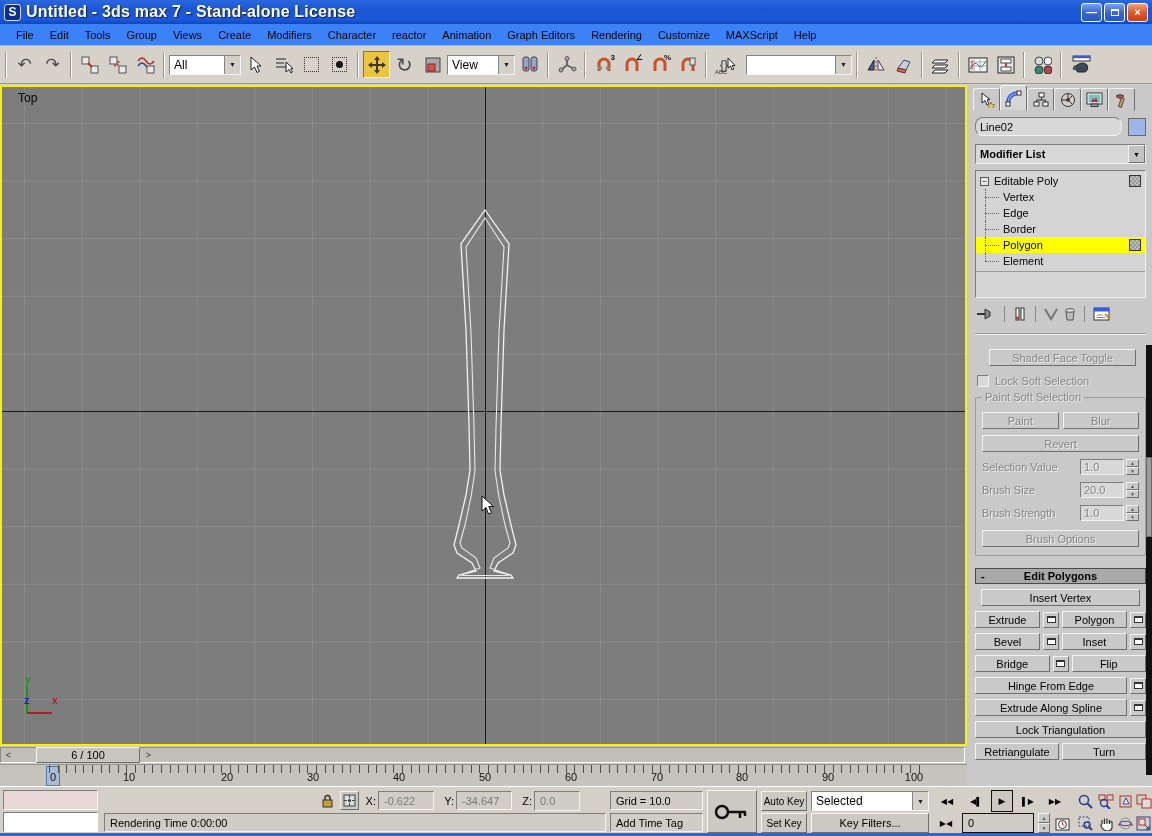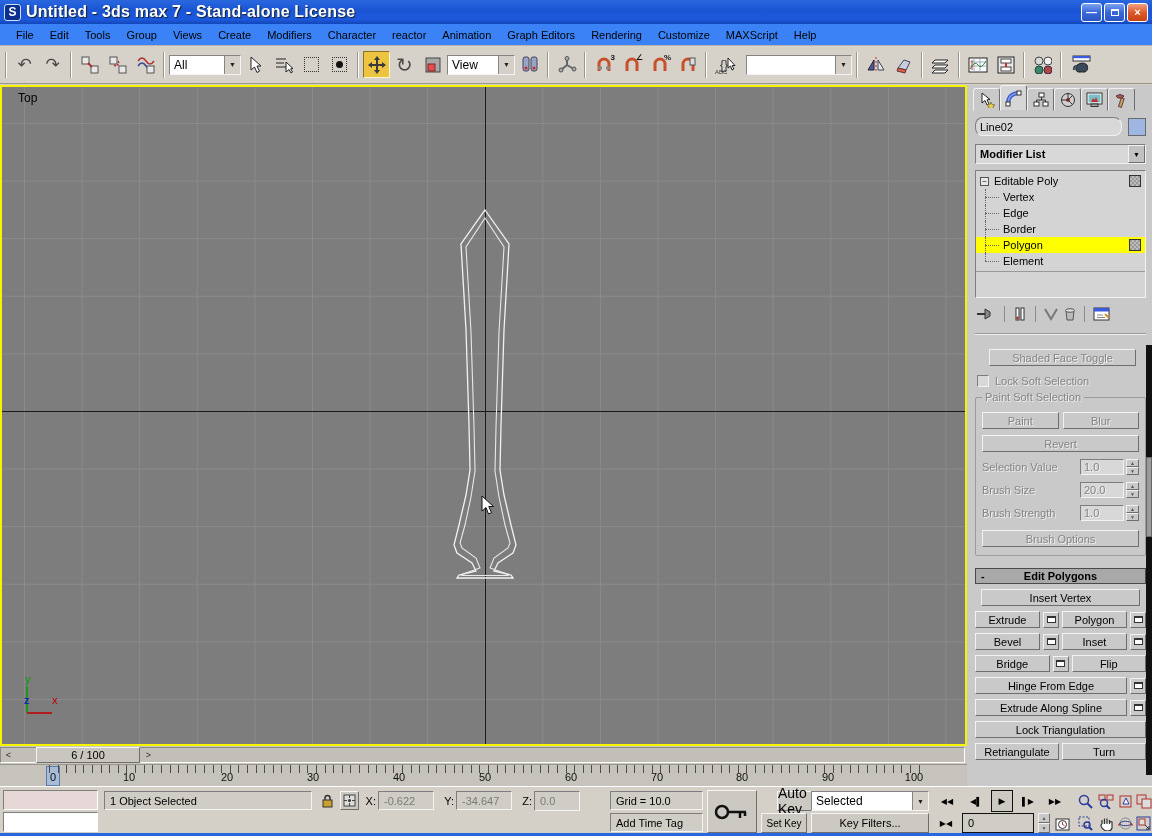--- a/index.html
+++ b/index.html
@@ -671,22 +671,22 @@
     <span class="tb-label" style="left:644px">70</span>
     <span class="tb-label" style="left:729px">80</span>
     <span class="tb-label" style="left:815px">90</span>
     <span class="tb-label" style="left:901px">100</span>
   </div>
 
   <div class="abs statusbar">
     <div class="sb listener-pink" style="left:3px;top:3px;width:95px;height:20px"></div>
     <div class="sb listener-white" style="left:3px;top:25px;width:95px;height:20px"></div>
 
-    <div class="sb sunken" style="left:104px;top:4px;width:208px;height:19px">
-        <span>1 Object Selected</span>
+    <div class="sb sunken" style="left:104px;top:26px;width:502px;height:19px">
+        <span>Rendering Time  0:00:00</span>
       </div>
 
     <div class="sb navi" style="left:318px;top:4px;width:18px;height:19px">
       <svg width="11" height="14">
           <rect x="1" y="6" width="9" height="7" fill="#c8a030" stroke="#333"></rect>
           <path d="M3 6 V4 a2.5 2.5 0 0 1 5 0 V6" stroke="#333" fill="none" stroke-width="1.5"></path>
         </svg>
     </div>
     <div class="sb raised" style="left:340px;top:4px;width:19px;height:19px">
       <svg width="13" height="13">
@@ -722,21 +722,21 @@
         <span>Add Time Tag</span>
       </div>
 
     <div class="sb raised" style="left:707px;top:3px;width:50px;height:43px">
       <svg width="36" height="22">
           <circle cx="8" cy="11" r="6" fill="none" stroke="#111" stroke-width="2.5"></circle>
           <path d="M14 11 h18 M26 11 v6 M31 11 v4" stroke="#111" stroke-width="2.5"></path>
         </svg>
     </div>
 
-    <div class="sb raised" style="left:777px;top:4px;width:46px;height:20px;font-size:14px">
+    <div class="sb raised" style="left:761px;top:4px;width:46px;height:20px;font-size:10px">
         <span>Auto Key</span>
       </div>
     <div class="sb raised" style="left:761px;top:26px;width:46px;height:20px;font-size:10px">
         <span>Set Key</span>
       </div>
 
     <div class="sb combo" style="left:811px;top:4px;width:118px;height:20px">
       <span class="cval">Selected</span>
       <span class="dd">▼</span>
     </div>

